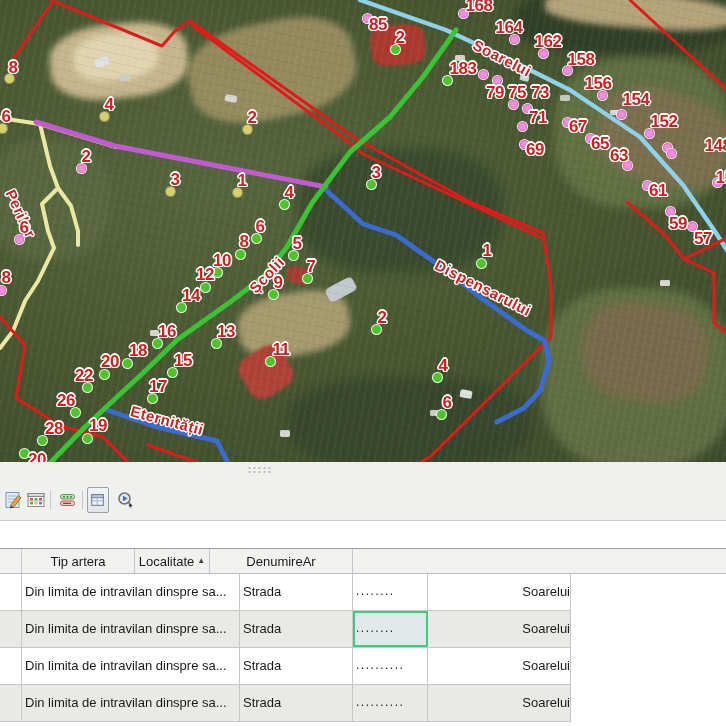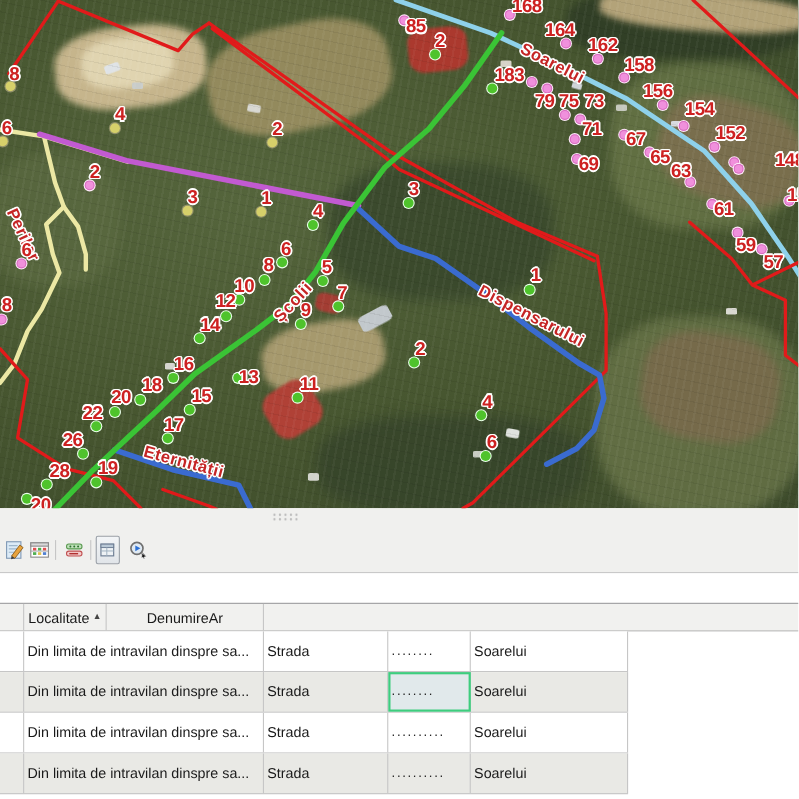--- a/index.html
+++ b/index.html
@@ -57,21 +57,21 @@
   .tri{font-size:8px;margin-left:3px;color:#444;transform:translateY(-1px);}
   .trow{display:flex;height:37px;width:571px;box-sizing:border-box;
         border-bottom:1px solid #c6c6c6;font-size:13px;color:#1a1a1a;background:#fff;}
   .trow.alt{background:#e9e9e5;}
   .td{box-sizing:border-box;border-right:1px solid #c6c6c6;padding-left:3px;
       line-height:35px;white-space:nowrap;overflow:hidden;}
   .td.dots{letter-spacing:1.5px;font-size:12px;color:#222;}
   .td.sel{background:#e1e9eb;outline:2px solid #3ecd7e;outline-offset:-2px;
           position:relative;z-index:1;}
   .w-rowsel{width:22px;} .w-desc{width:218px;} .w-tip{width:113px;}
-  .w-loc{width:75px;} .w-den{width:143px;}
+  .w-loc{width:75px;} .w-den{width:143px;text-align:right;}
 </style>
 </head>
 <body>
 
 <div id="app">
 
   <div class="map">
     <div class="terrain">
       <div class="tp" style="left:50px;top:24px;width:138px;height:74px;background:#c6b58c;transform:rotate(-6deg);"></div>
       <div class="tp" style="left:74px;top:34px;width:84px;height:46px;background:#e0d4b0;transform:rotate(-6deg);"></div>
@@ -165,21 +165,21 @@
         <div class="mlabel" style="left: 205px; top: 274px;">12</div>
         <div class="dot g" style="left: 302.5px; top: 273.5px;"></div>
         <div class="mlabel" style="left: 311px; top: 266px;">7</div>
         <div class="dot g" style="left: 268.5px; top: 289.5px;"></div>
         <div class="mlabel" style="left: 278px; top: 282px;">9</div>
         <div class="dot g" style="left: 176.5px; top: 302.5px;"></div>
         <div class="mlabel" style="left: 191px; top: 295px;">14</div>
         <div class="dot g" style="left: 152.5px; top: 338.5px;"></div>
         <div class="mlabel" style="left: 167px; top: 331px;">16</div>
         <div class="dot g" style="left: 211.5px; top: 338.5px;"></div>
-        <div class="mlabel" style="left: 226px; top: 331px; margin-top: 12px;">13</div>
+        <div class="mlabel" style="left: 226px; top: 331px;">13</div>
         <div class="dot g" style="left: 265.5px; top: 356.5px;"></div>
         <div class="mlabel" style="left: 281px; top: 349px;">11</div>
         <div class="dot g" style="left: 122.5px; top: 358.5px;"></div>
         <div class="mlabel" style="left: 138px; top: 350px;">18</div>
         <div class="dot g" style="left: 99.5px; top: 369.5px;"></div>
         <div class="mlabel" style="left: 110px; top: 361px;">20</div>
         <div class="dot g" style="left: 167.5px; top: 367.5px;"></div>
         <div class="mlabel" style="left: 183px; top: 360px;">15</div>
         <div class="dot g" style="left: 82.5px; top: 382.5px;"></div>
         <div class="mlabel" style="left: 84px; top: 375px;">22</div>
@@ -318,20 +318,21 @@
 
     </div>
   </div>
 
   <div class="gap"></div>
 
   <div class="tablewrap">
 
     <div class="thead">
       <div class="th w-rowsel"></div>
+      <div class="th w-tip">Tip artera</div>
       <div class="th w-loc">
         <span>Localitate</span>
         <span class="tri">▲</span>
       </div>
       <div class="th w-den">DenumireAr</div>
       <div class="th filler"></div>
     </div>
 
     <div class="trow">
       <div class="td w-rowsel"></div>

